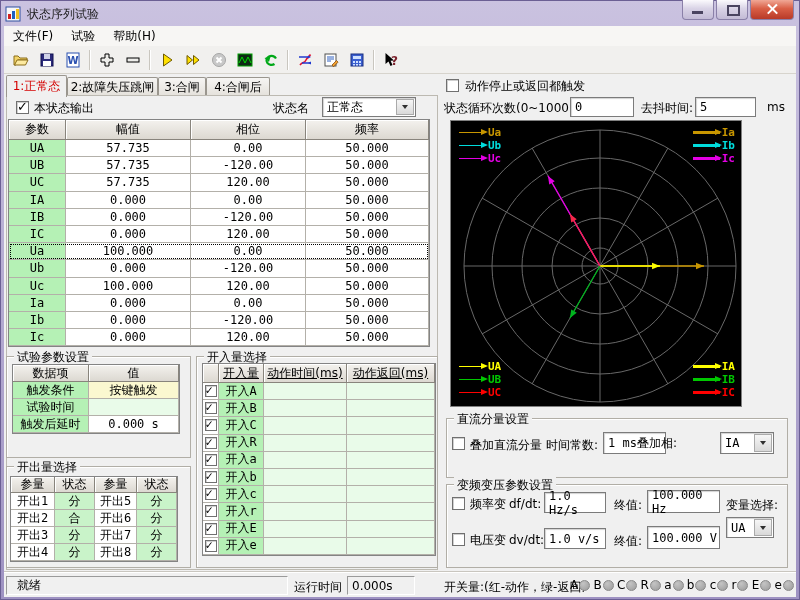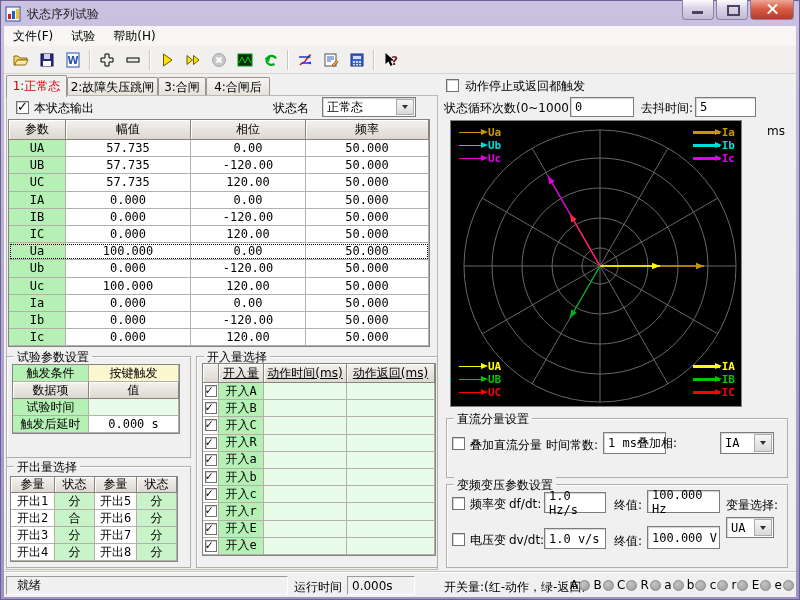--- a/index.html
+++ b/index.html
@@ -293,27 +293,27 @@
         <div class="gc" style="width:115px;">120.00</div>
         <div class="gc" style="width:123px;">50.000</div>
       </div>
   </div>
 
   <div class="gb" style="left:6px;top:356px;width:185px;height:102px;">
     <span class="gb-title">试验参数设置</span>
   </div>
   <div class="grid" style="left:12px;top:364px;width:166px;">
     <div class="gr" style="height:17px;">
+      <div class="gc th" style="width:76px;">数据项</div>
+      <div class="gc th" style="width:90px;">值</div>
+    </div>
+    <div class="gr" style="height:17px;">
         <div class="gc green" style="width:76px;">触发条件</div>
         <div class="gc yellow" style="width:90px;">按键触发</div>
       </div>
-    <div class="gr" style="height:17px;">
-      <div class="gc th" style="width:76px;">数据项</div>
-      <div class="gc th" style="width:90px;">值</div>
-    </div>
     <div class="gr" style="height:17px;">
         <div class="gc green" style="width:76px;">试验时间</div>
         <div class="gc pgreen" style="width:90px;"></div>
       </div>
     <div class="gr" style="height:17px;">
         <div class="gc green" style="width:76px;">触发后延时</div>
         <div class="gc" style="width:90px;">0.000 s</div>
       </div>
   </div>
 
@@ -444,21 +444,21 @@
         <div class="gc pgreen" style="width:88px;"></div>
       </div>
   </div>
 
   <span class="cb" style="left:446px;top:79px;"></span>
   <span class="lbl" style="left:465px;top:78px;">动作停止或返回都触发</span>
   <span class="lbl" style="left:444px;top:100px;">状态循环次数(0~1000)</span>
   <div class="fld" style="left:570px;top:97px;width:64px;height:20px;">0</div>
   <span class="lbl" style="left:641px;top:100px;">去抖时间:</span>
   <div class="fld" style="left:695px;top:97px;width:61px;height:20px;">5</div>
-  <span class="lbl" style="left:767px;top:100px;margin-top:24px;">ms</span>
+  <span class="lbl" style="left:767px;top:100px;">ms</span>
 
   <div class="phasor">
     <svg width="290" height="285" viewBox="0 0 290 285">
       <g stroke="#686868" fill="none" stroke-width="1">
         <circle cx="149" cy="145" r="18"></circle>
           <circle cx="149" cy="145" r="48"></circle>
           <circle cx="149" cy="145" r="78"></circle>
           <circle cx="149" cy="145" r="108"></circle>
           <circle cx="149" cy="145" r="136"></circle>
         <line x1="13" y1="145" x2="285" y2="145"></line>

